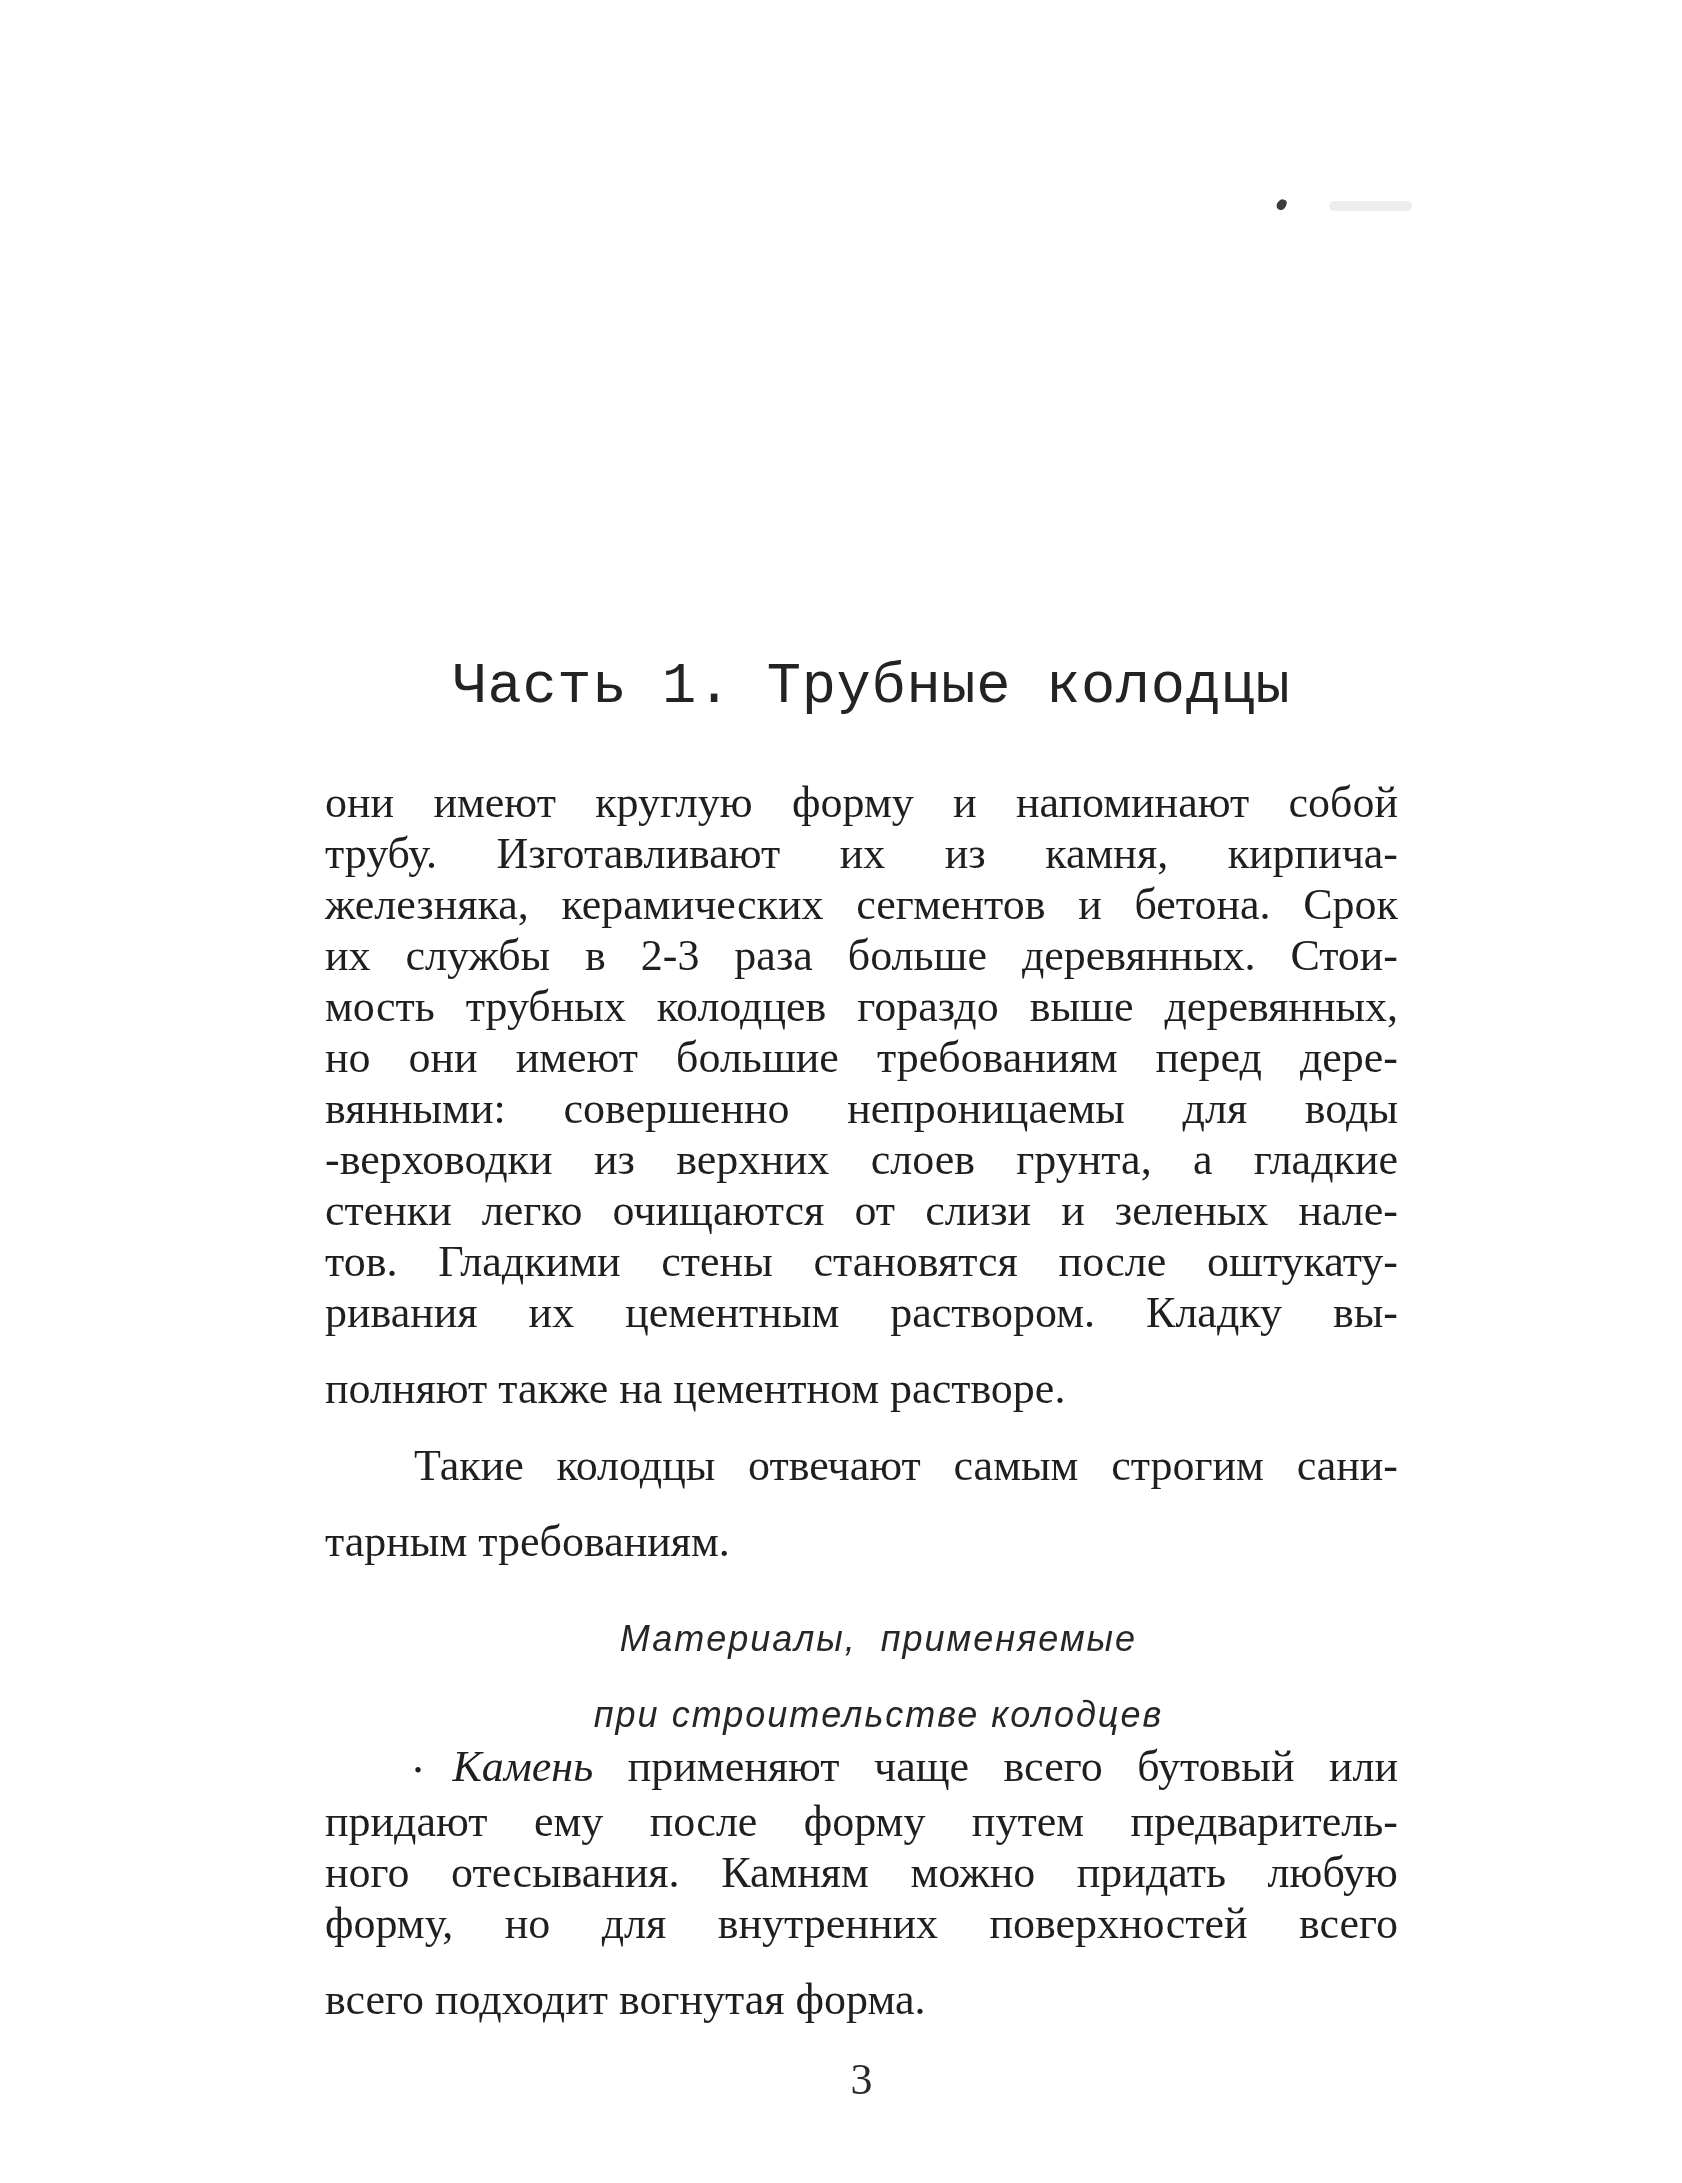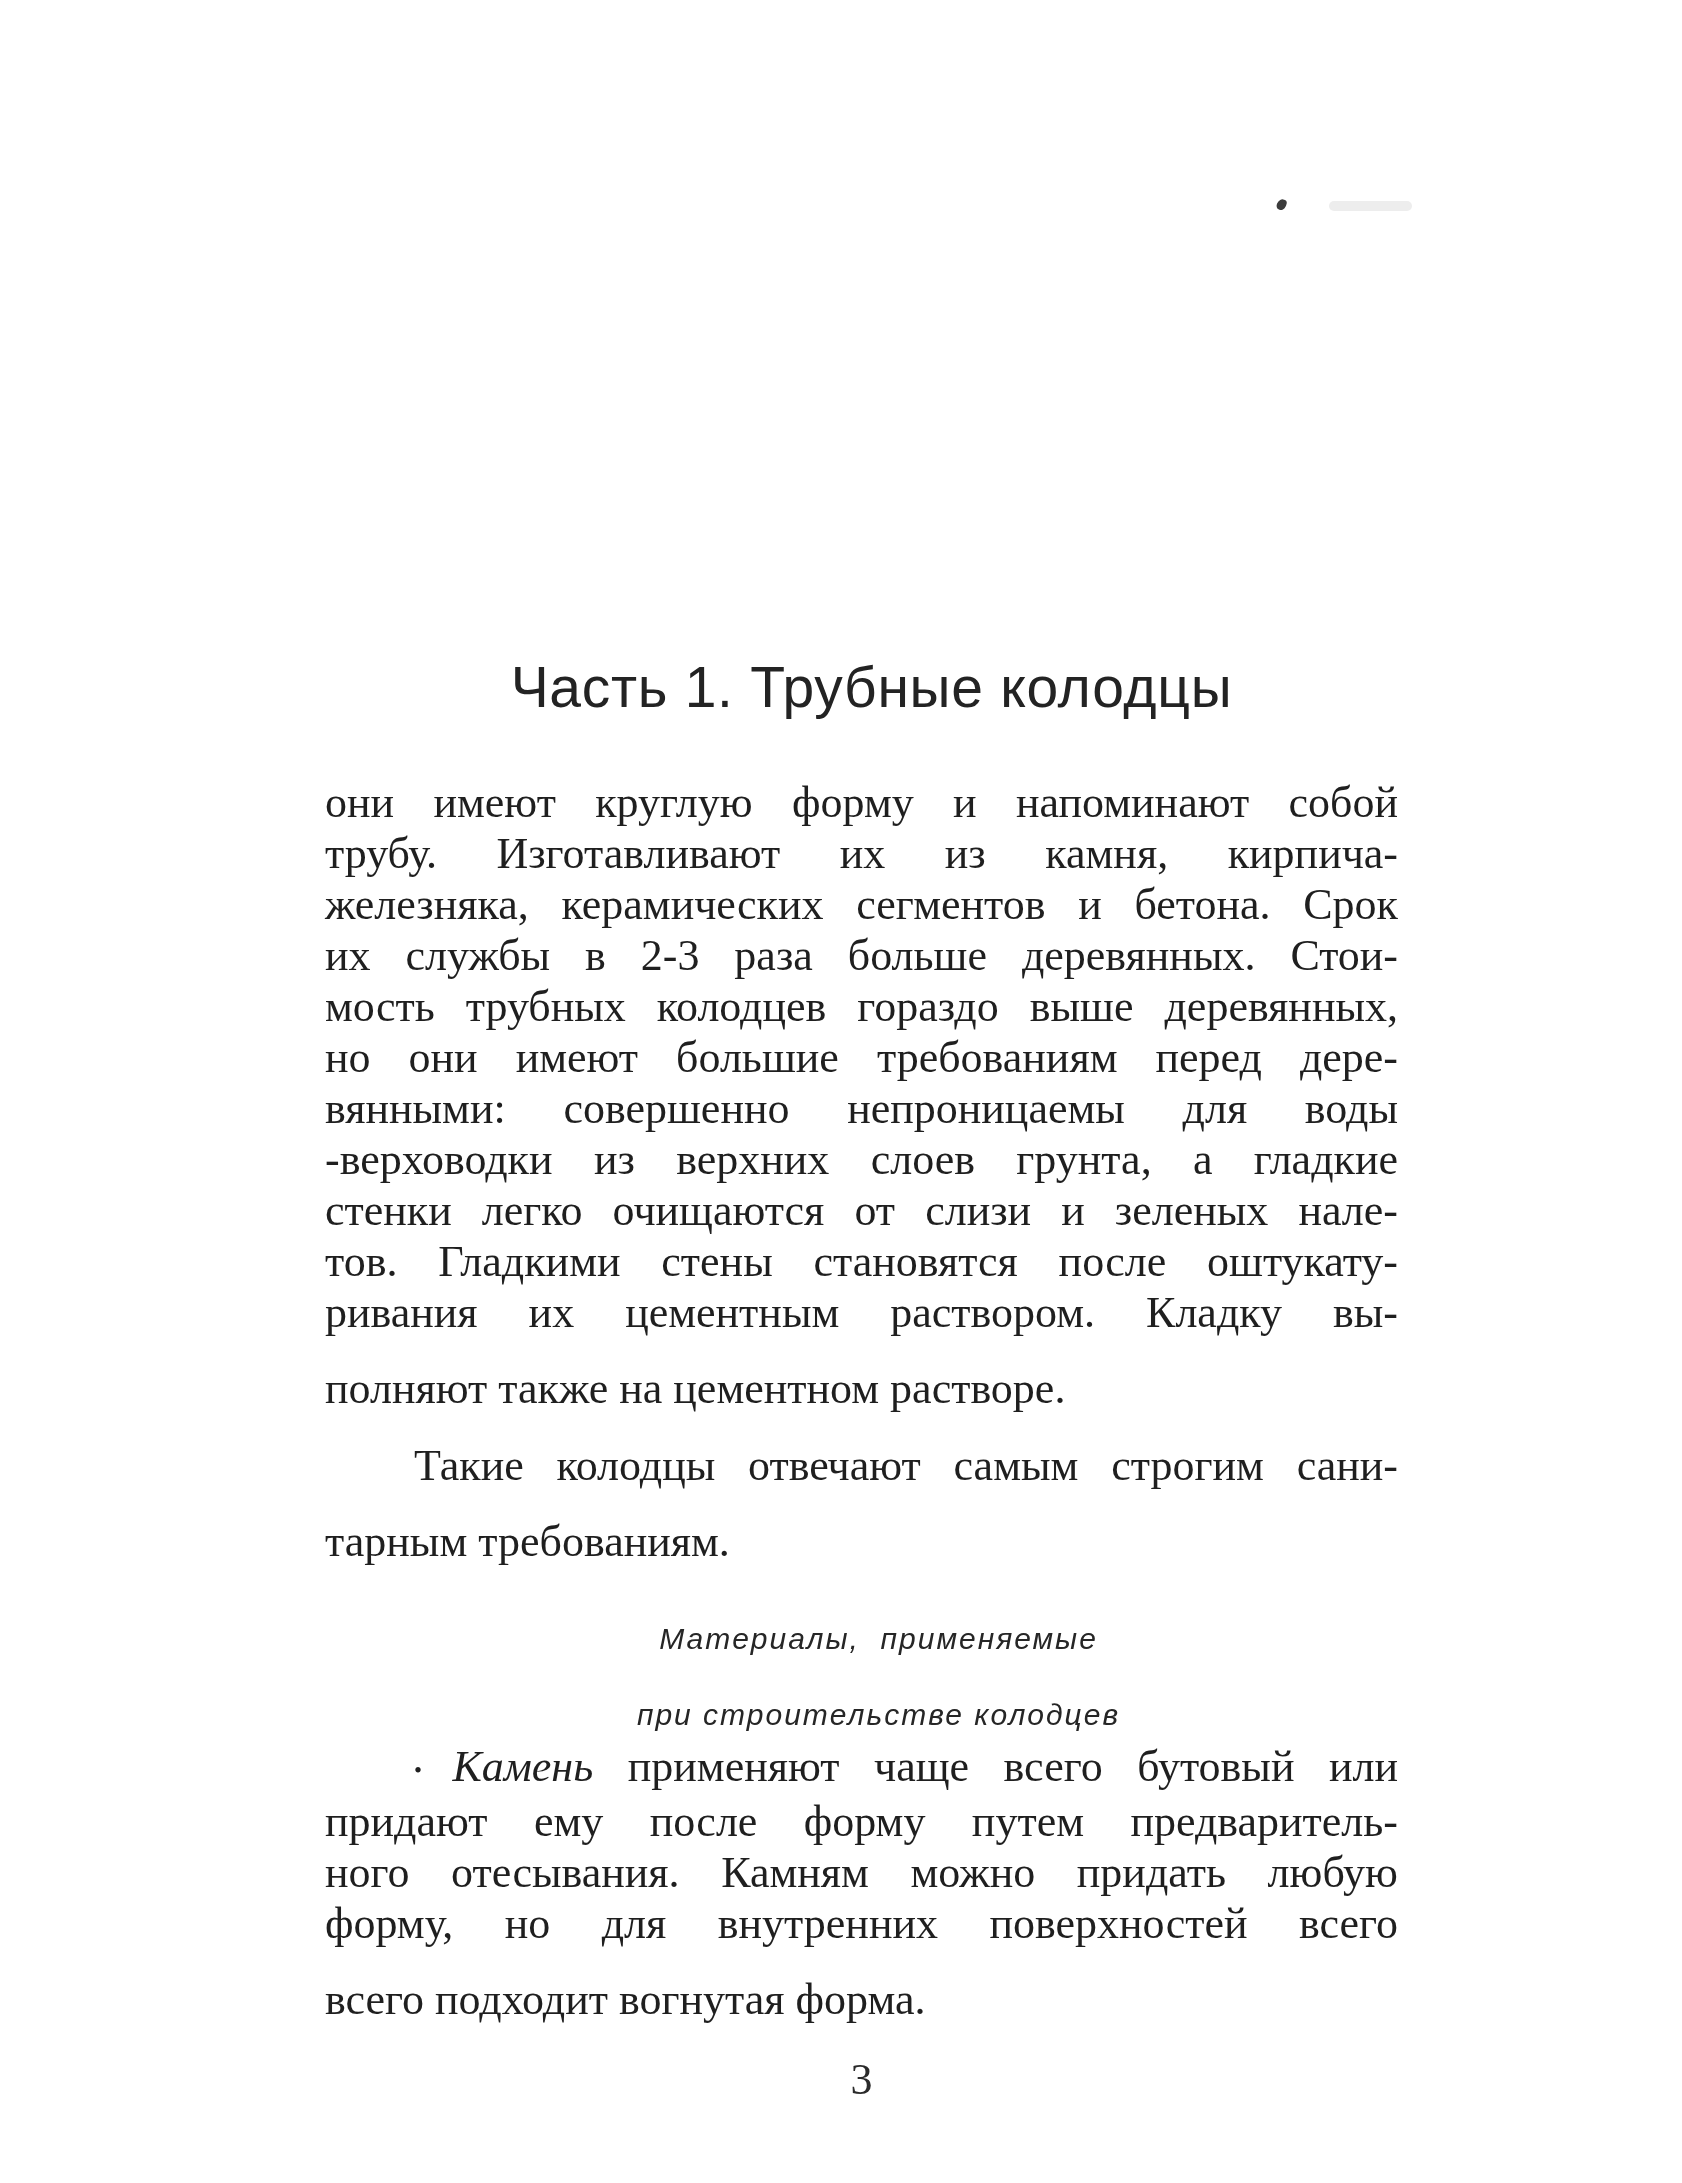--- a/index.html
+++ b/index.html
@@ -8,21 +8,21 @@
     width:1682px; height:2183px;
     background:#ffffff;
     font-family:"Liberation Serif", serif;
     color:#1f1f1f;
     overflow:hidden;
   }
   .page-title {
     position:absolute;
     left:325px; top:656px; width:1093px;
     text-align:center;
-    font-family:Liberation Sans, sans-serif;
+    font-family:Liberation Mono, monospace;
     font-size:57px;
     line-height:1.1;
     letter-spacing:0.7px;
     color:#232323;
     white-space:pre;
   }
   .textcol {
     position:absolute;
     left:325px; width:1073px;
     font-size:44px;
@@ -34,21 +34,21 @@
   .line { min-height:51px; }
   .line.justified { text-align:justify; text-align-last:justify; }
   .line.plain { text-align:left;margin-top:25px; }
   .line.indent { padding-left:89px; }
   .subheading {
     position:absolute;
     left:325px; top:1588px; width:1107px;
     text-align:center;
     font-family:"Liberation Sans", sans-serif;
     font-style:italic;
-    font-size:30px;
+    font-size:36px;
     line-height:51px;
     letter-spacing:2px;
     color:#262626;
   }
   .subheading .line { white-space:pre; text-align:center; }
   .bullet-dot {
     font-size:0.52em;
     vertical-align:0.14em;
     margin-right:30.5px;
     letter-spacing:0;

